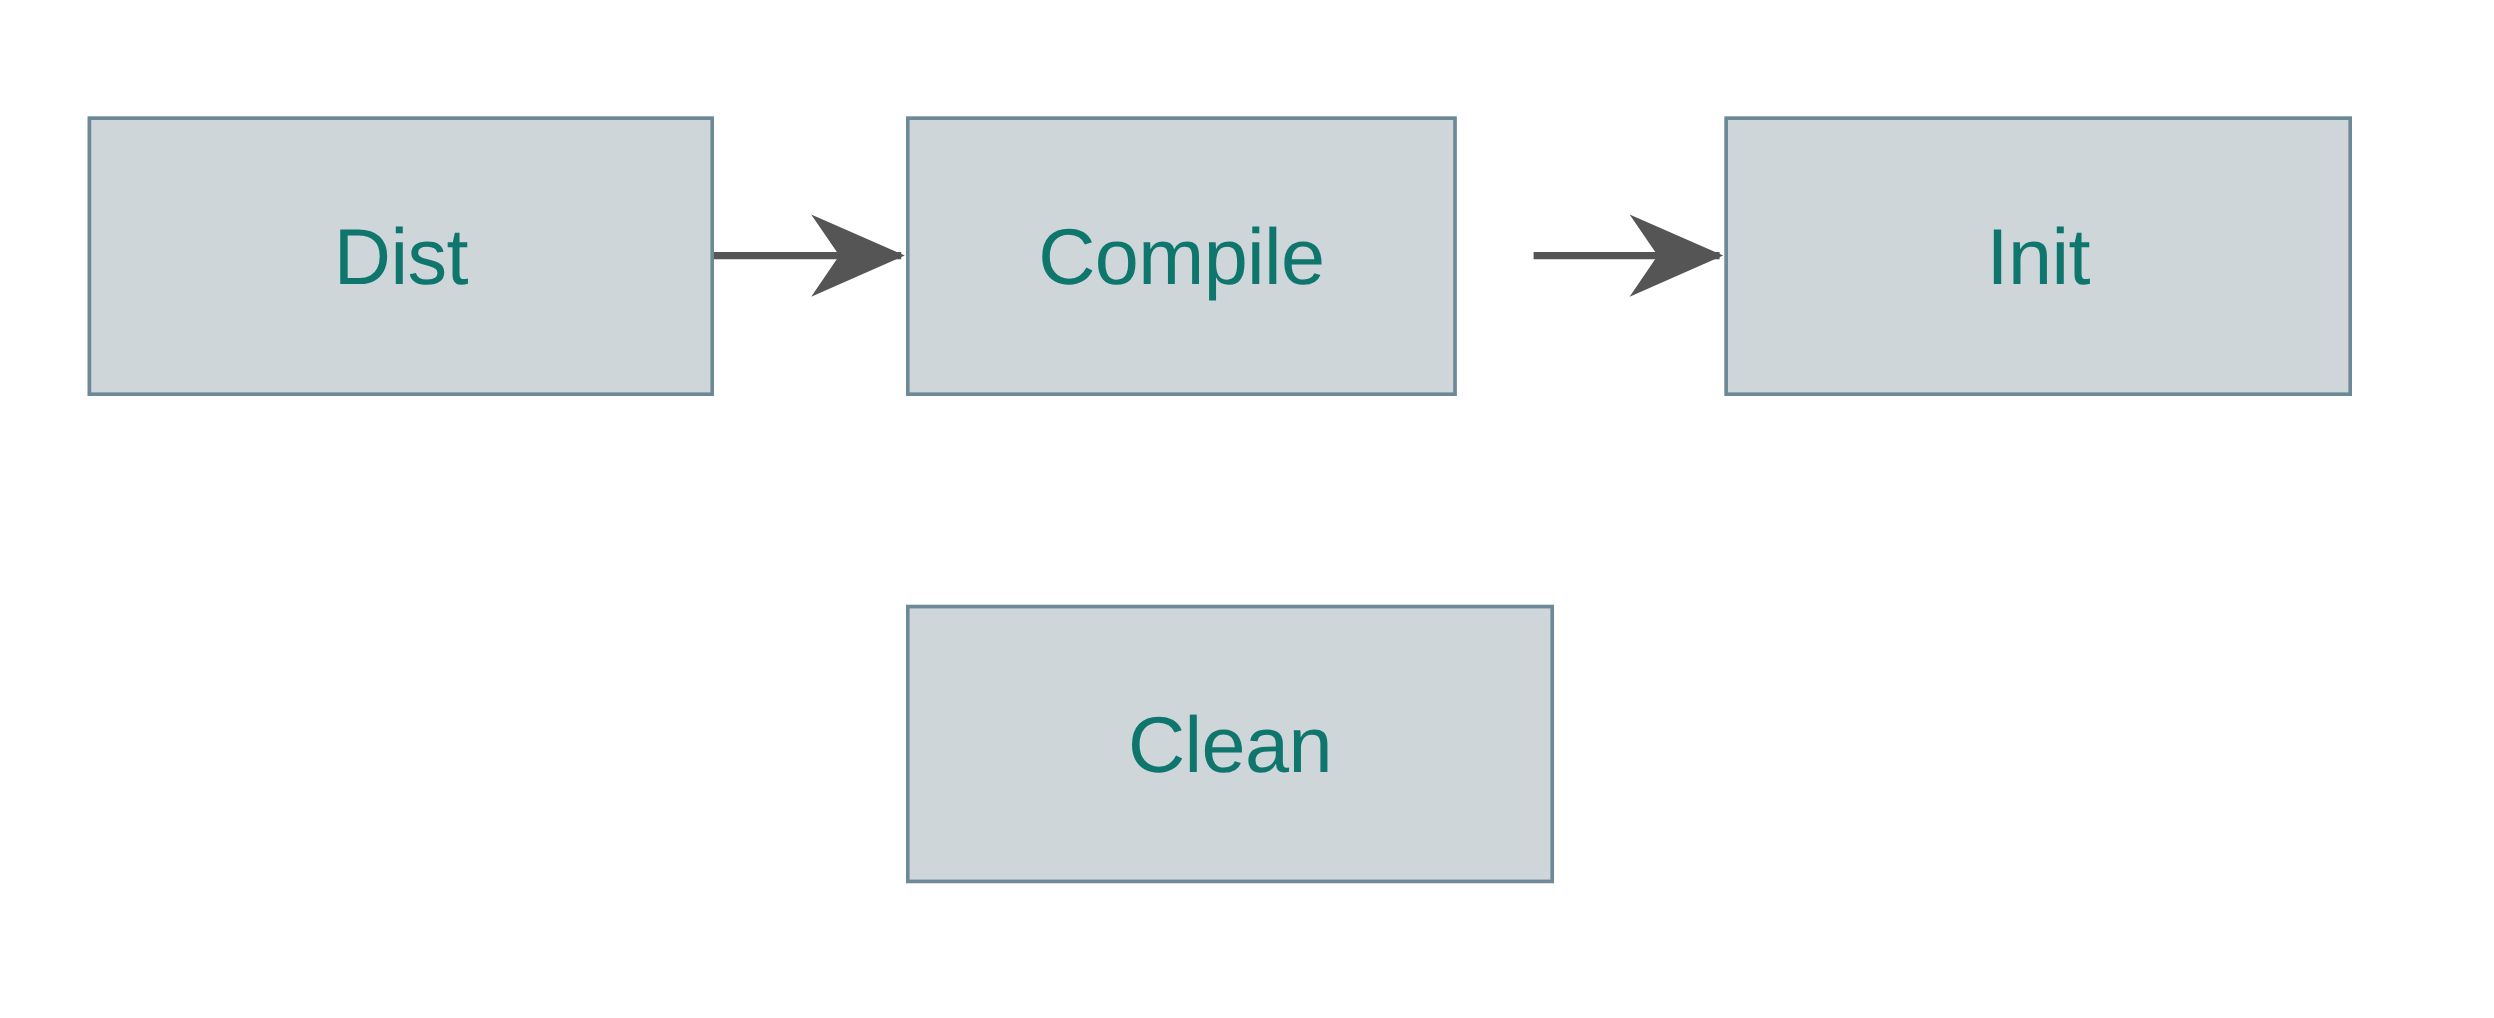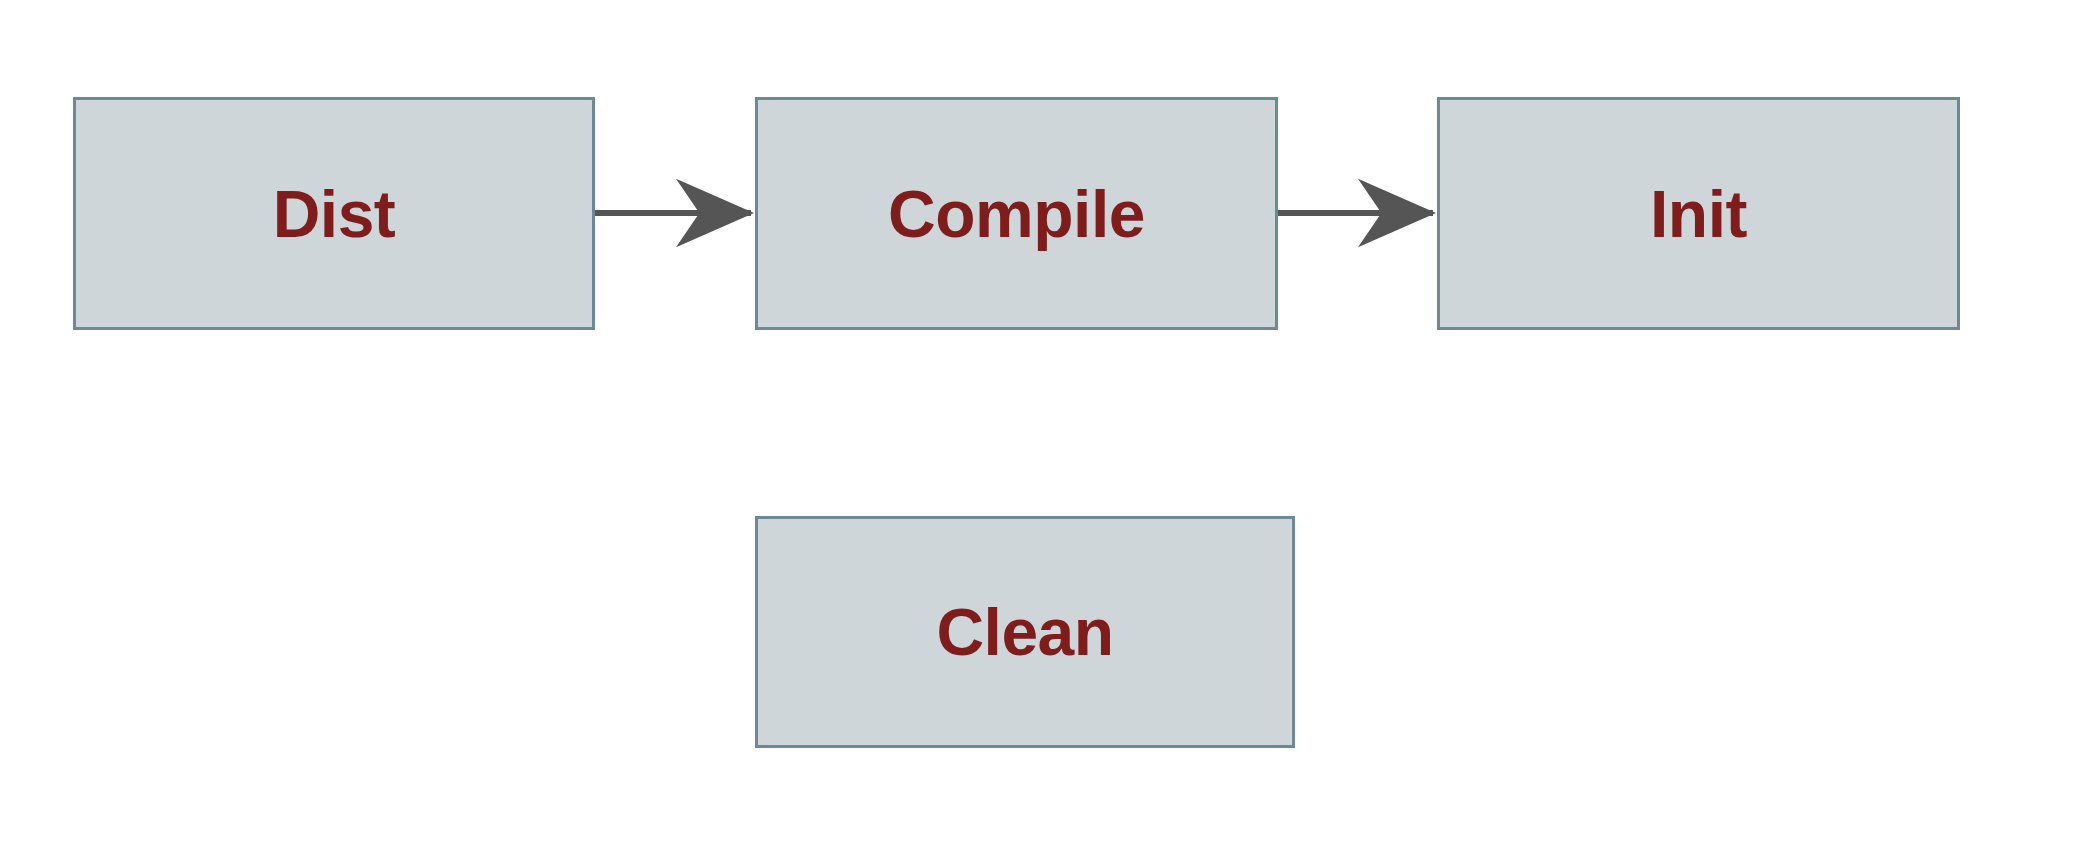--- a/index.html
+++ b/index.html
@@ -19,32 +19,32 @@
     overflow: hidden;
   }
   .node {
     position: absolute;
     box-sizing: border-box;
     background: #ced6d9;
     border: 3px solid #6d8896;
     display: flex;
     align-items: center;
     justify-content: center;
-    color: #7f1d1d;
+    color: #0f766e;
     font-family: "Liberation Sans", sans-serif;
     font-size: 66px;
-    font-weight: 700;
+    font-weight: 400;
     line-height: 1;
     letter-spacing: -0.5px;
     user-select: none;
   }
   #node-dist   { left: 73px;   top: 97px;  width: 522px; height: 233px; }
-  #node-compile{ left: 755px;  top: 97px;  width: 523px; height: 233px; }
+  #node-compile{ left: 755px;  top: 97px;  width: 459px; height: 233px; }
   #node-init   { left: 1437px; top: 97px;  width: 523px; height: 233px; text-align: center; }
-  #node-clean  { left: 755px;  top: 516px; width: 540px; height: 232px; }
+  #node-clean  { left: 755px;  top: 504px; width: 540px; height: 232px; }
 
   .edge-layer {
     position: absolute;
     left: 0;
     top: 0;
     width: 2078px;
     height: 848px;
     pointer-events: none;
   }
   .edge-hit {

